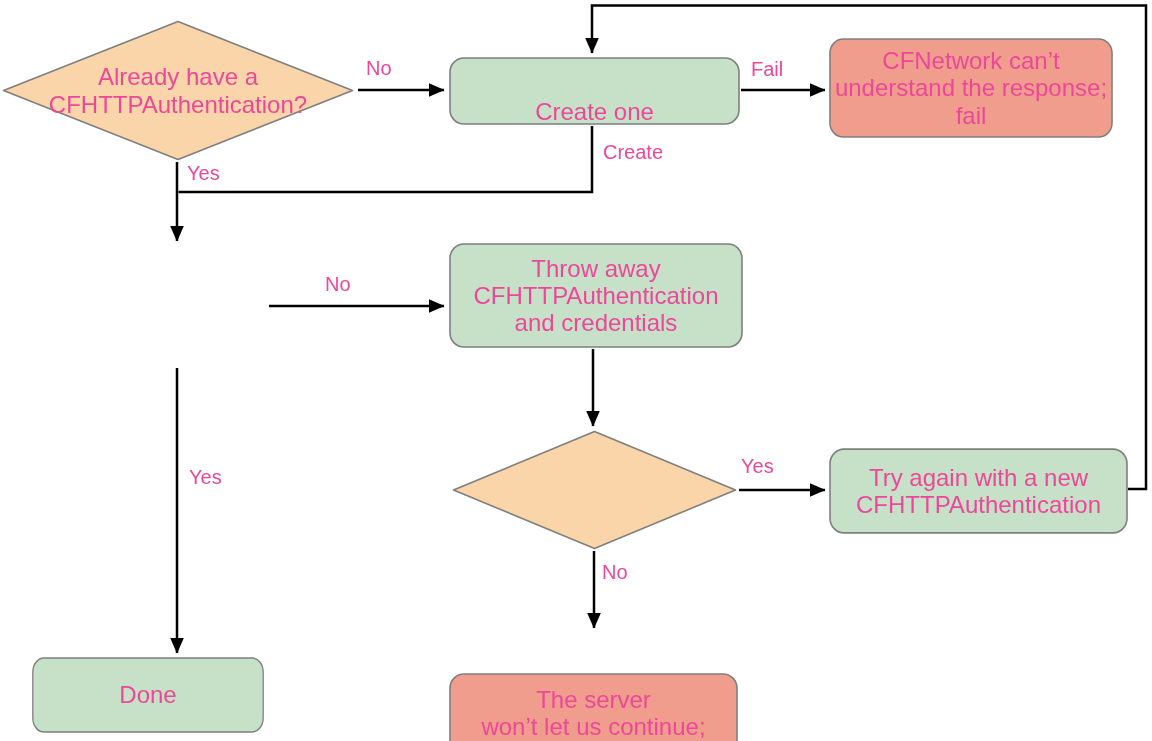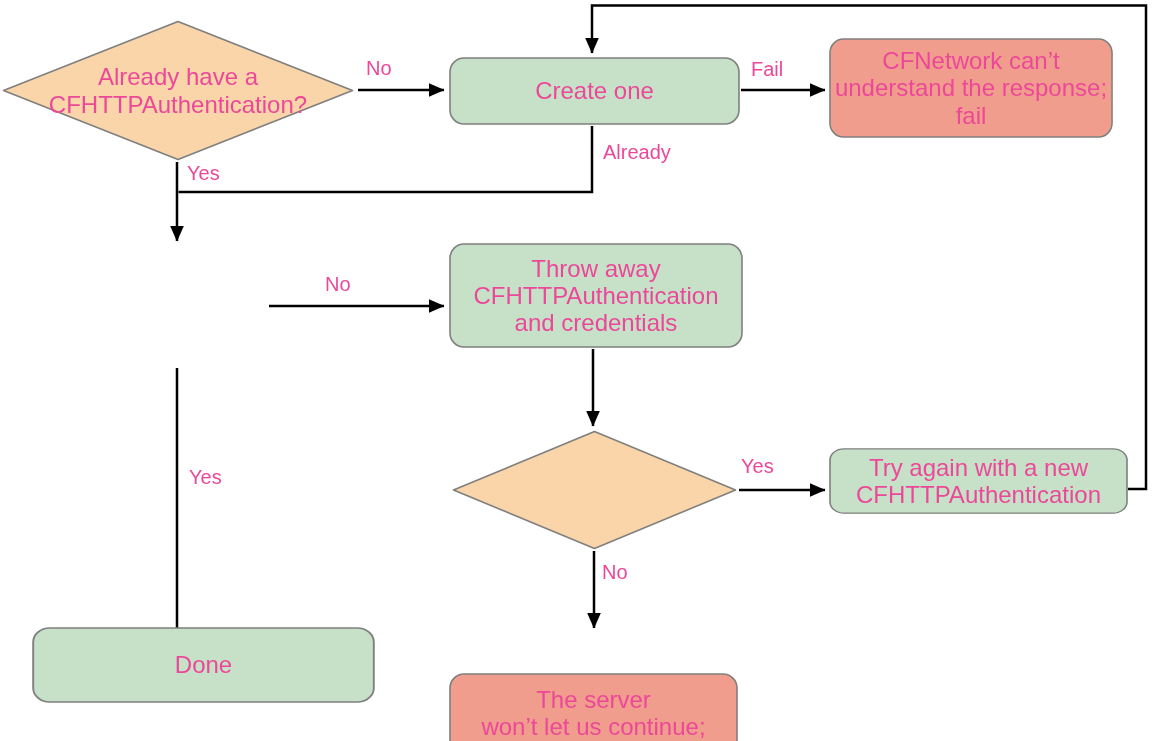--- a/index.html
+++ b/index.html
@@ -51,28 +51,28 @@
   }
   .edge-label {
     position: absolute;
     z-index: 3;
     font-size: 20px;
     line-height: 1.1;
     white-space: nowrap;
   }
   
   #n-already   { left:   2px; top:  20px; width: 352px; height: 141px; }
-  #n-create    { left: 449px; top:  57px; width: 291px; height:  68px; }
+  #n-create    { left: 449px; top:  57px; width: 291px; height:  68px; align-items: flex-end; }
   #n-cfnetwork { left: 829px; top:  38px; width: 284px; height: 100px; }
   #n-valid     { left:  88px; top: 245px; width: 179px; height: 122px; }
   #n-throw     { left: 449px; top: 243px; width: 294px; height: 105px; justify-content: center; }
   #n-credbad   { left: 452px; top: 430px; width: 285px; height: 120px; }
-  #n-tryagain  { left: 829px; top: 448px; width: 299px; height:  66px; justify-content: center; }
+  #n-tryagain  { left: 829px; top: 448px; width: 299px; height:  86px; justify-content: center; }
   #n-server    { left: 449px; top: 632px; width: 289px; height: 108px; margin-top: 41px; }
-  #n-done      { left:  32px; top: 627px; width: 343px; height:  76px; border-radius: 13px; }
+  #n-done      { left:  32px; top: 657px; width: 232px; height:  76px; border-radius: 13px; }
   
   #el-no1      { left: 366px; top:  57px; }
   #el-yes1     { left: 187px; top: 162px; }
   #el-fail     { left: 751px; top:  58px; }
   #el-success  { left: 603px; top: 141px; }
   #el-no2      { left: 325px; top: 273px; }
   #el-yes2     { left: 189px; top: 466px; }
   #el-yes3     { left: 741px; top: 455px; }
   #el-no3      { left: 602px; top: 561px; }
 </style>
@@ -159,19 +159,19 @@
   <div class="node" id="n-done">
     <svg class="shape" viewBox="0 0 291 76" preserveAspectRatio="none">
       <rect x="1" y="1" width="289" height="74" rx="14" ry="14" fill="#C7E0C8"></rect>
     </svg>
     <div class="label">Done</div>
   </div>
 
   <div class="edge-label" id="el-no1">No</div>
   <div class="edge-label" id="el-yes1">Yes</div>
   <div class="edge-label" id="el-fail">Fail</div>
-  <div class="edge-label" id="el-success">Already</div>
+  <div class="edge-label" id="el-success">Create</div>
   <div class="edge-label" id="el-no2">No</div>
   <div class="edge-label" id="el-yes2">Yes</div>
   <div class="edge-label" id="el-yes3">Yes</div>
   <div class="edge-label" id="el-no3">No</div>
 
 </div>
 
 </body></html>

